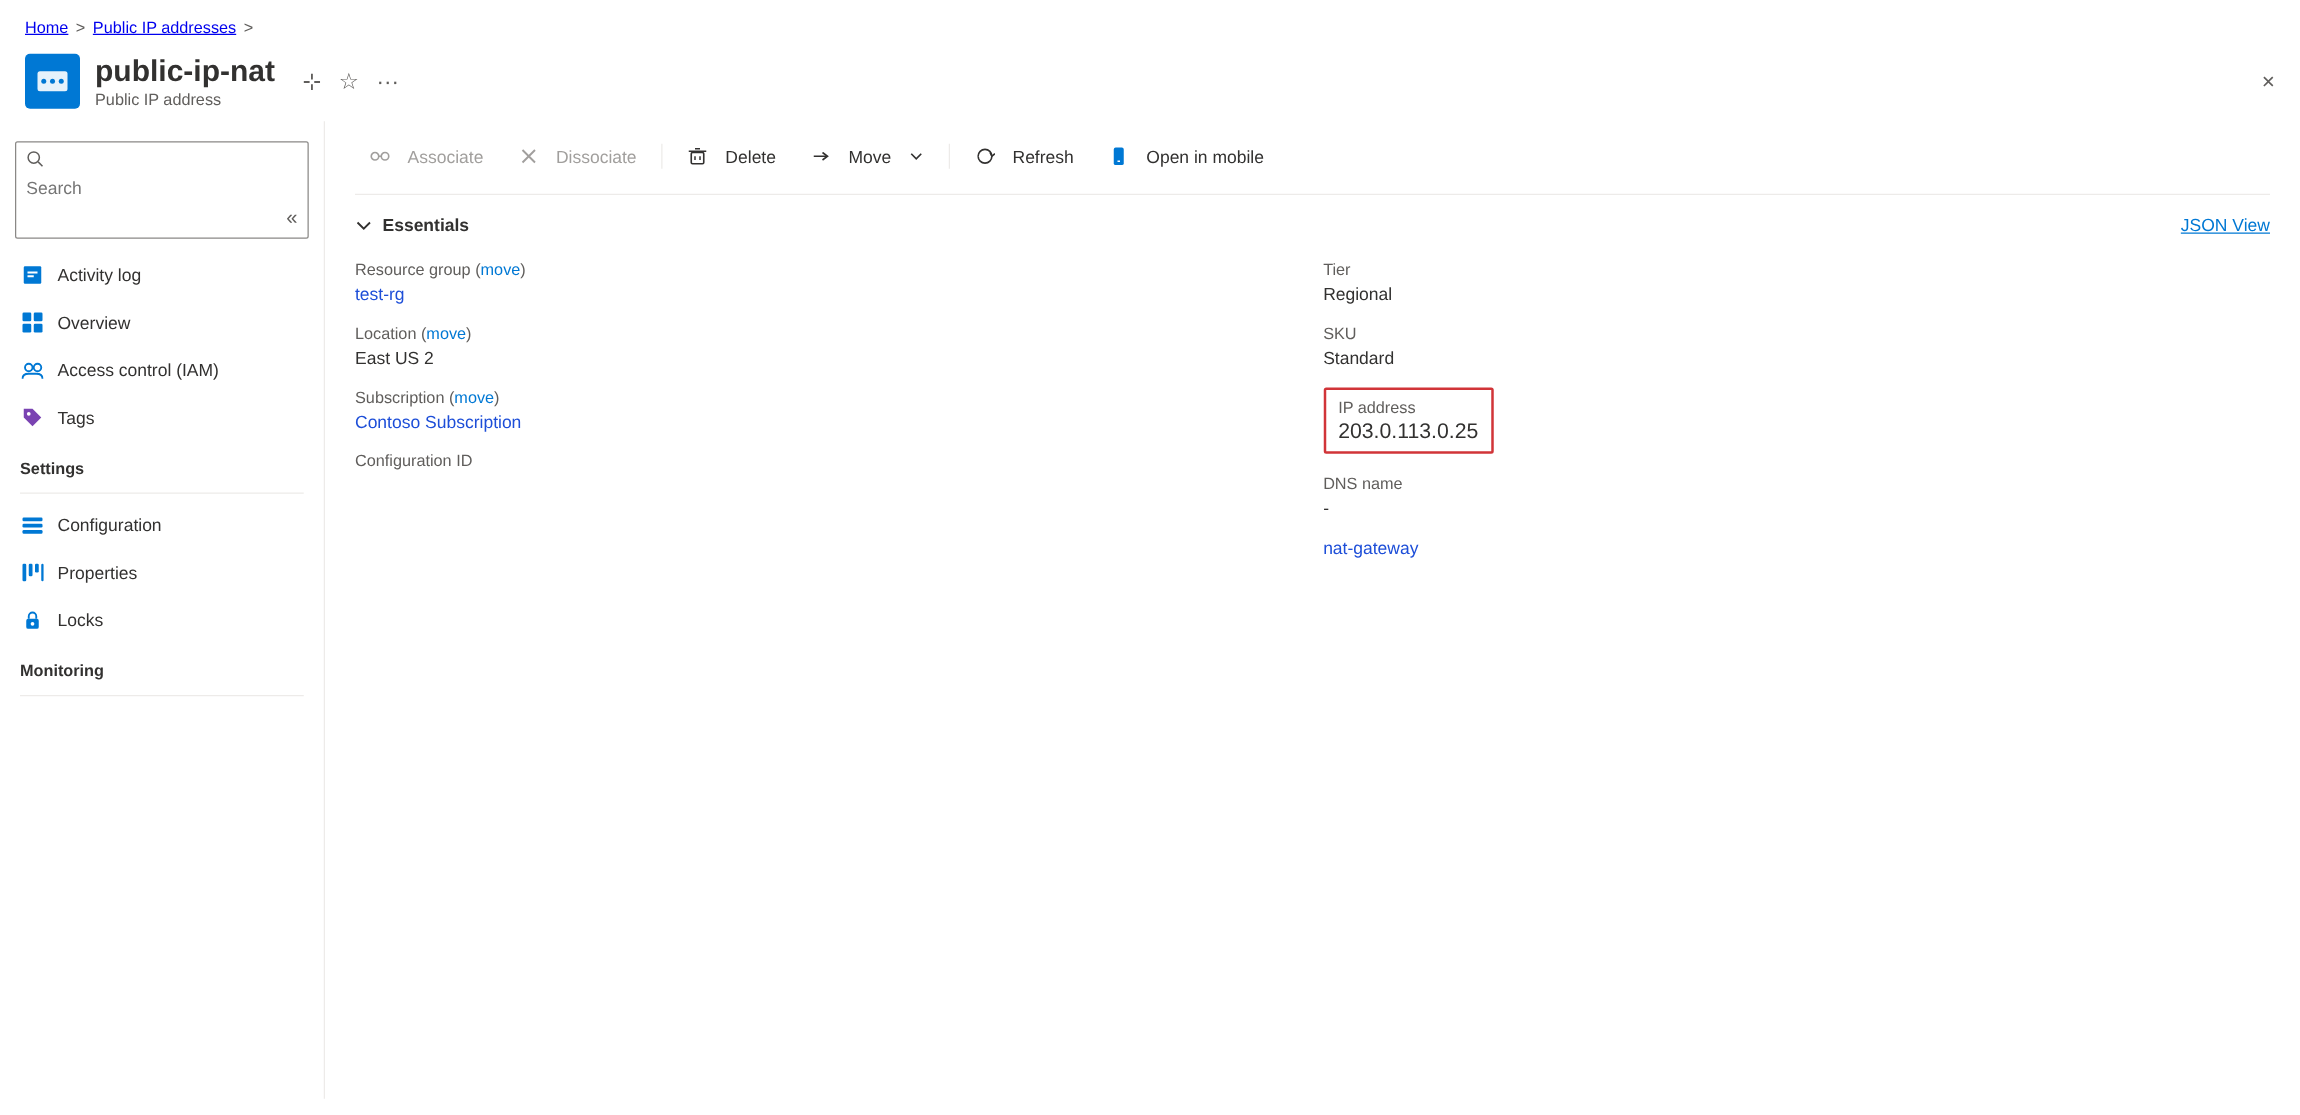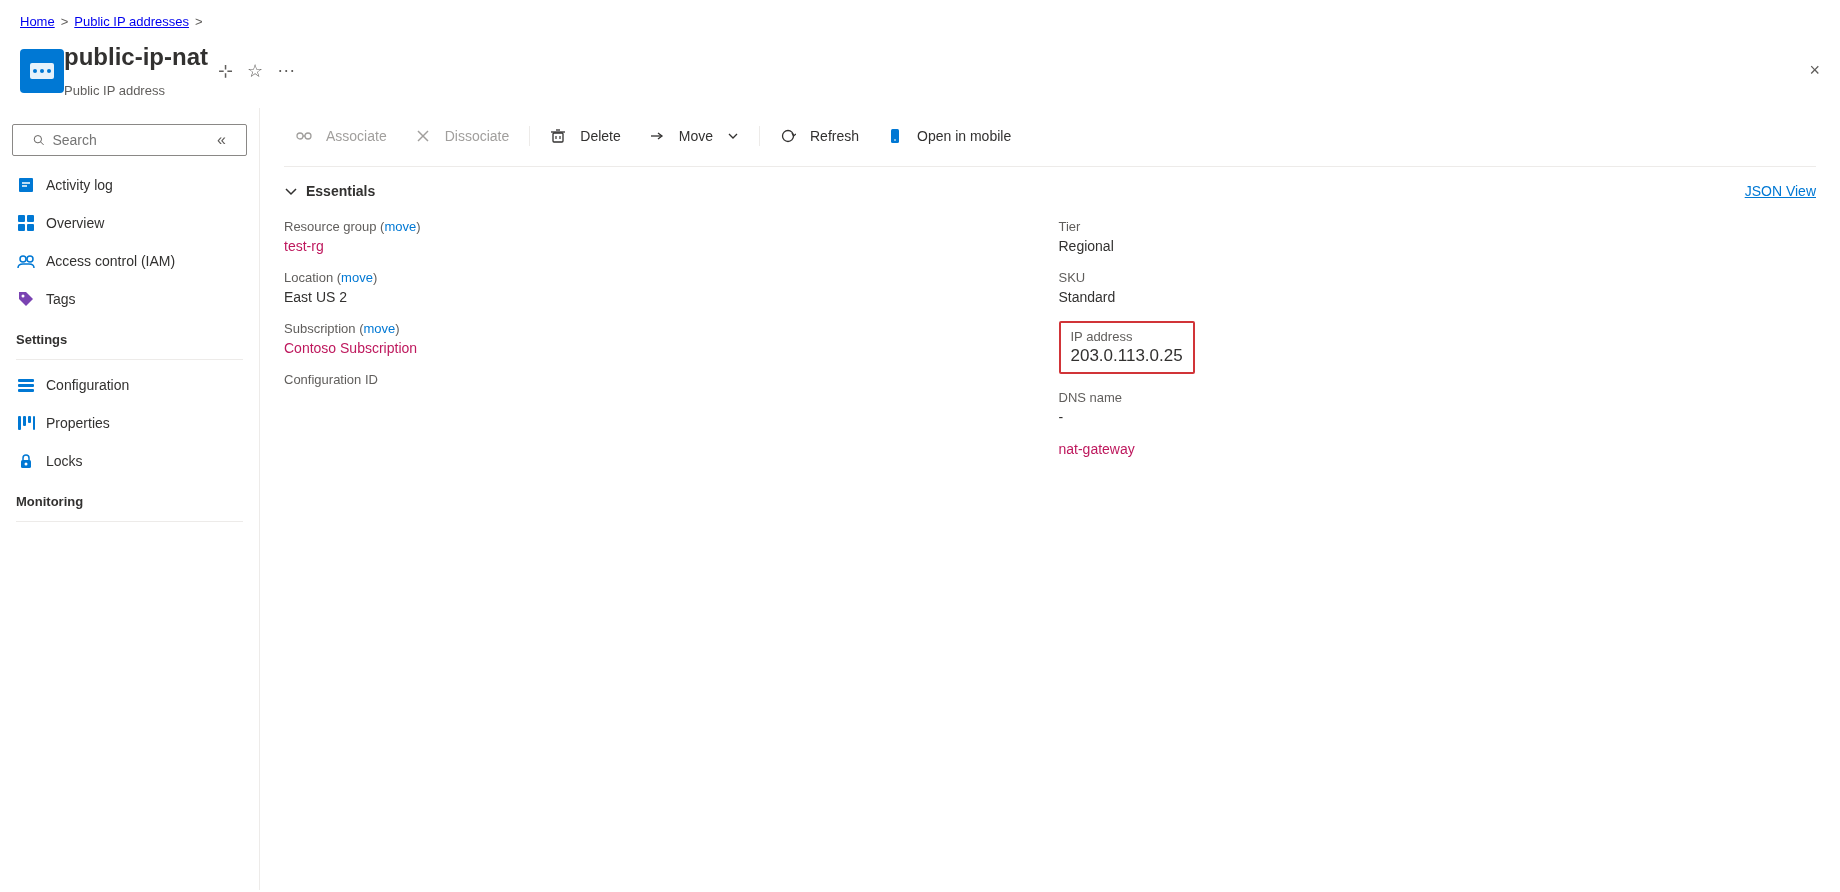--- a/index.html
+++ b/index.html
@@ -3,36 +3,36 @@
   <meta charset="utf-8">
   <style>
     * { box-sizing: border-box; margin: 0; padding: 0; }
     body { font-family: 'Segoe UI', Arial, sans-serif; font-size: 14px; background: #fff; color: #323130; height: 892px; width: 1840px; overflow: hidden; }
 
     
     .breadcrumb { display: flex; align-items: center; gap: 6px; padding: 14px 20px 8px 20px; font-size: 13px; color: #0078d4; }
     .breadcrumb span { color: #605e5c; }
 
     
-    .header { display: flex; align-items: center; padding: 6px 20px 10px 20px; }
+    .header { display: flex; align-items: center; padding: 6px 20px 10px 20px; gap: 12px; }
     .header-icon { width: 44px; height: 44px; background: #0078d4; border-radius: 4px; display: flex; align-items: center; justify-content: center; flex-shrink: 0; }
     .header-icon svg { width: 28px; height: 28px; }
     .header-title-block { display: flex; flex-direction: column; }
     .header-title { font-size: 24px; font-weight: 600; color: #323130; }
-    .header-subtitle { font-size: 13px; color: #605e5c; margin-top: 12px; }
+    .header-subtitle { font-size: 13px; color: #605e5c; margin-top: 0; }
     .header-actions { display: flex; align-items: center; gap: 14px; margin-left: 10px; }
     .header-action-icon { cursor: pointer; color: #605e5c; font-size: 18px; }
     .close-btn { margin-left: auto; cursor: pointer; font-size: 18px; color: #605e5c; }
 
     
     .main-layout { display: flex; height: calc(892px - 110px); }
 
     
     .sidebar { width: 260px; flex-shrink: 0; border-right: 1px solid #edebe9; padding: 10px 0; overflow-y: auto; }
-    .search-box { display: flex; align-items: center; margin: 6px 12px 10px 12px; border: 1px solid #8a8886; border-radius: 2px; padding: 6px 20px; gap: 8px; }
+    .search-box { display: flex; margin: 6px 12px 10px 12px; border: 1px solid #8a8886; border-radius: 2px; padding: 6px 8px; gap: 8px; flex-direction: column; }
     .search-box input { border: none; outline: none; font-size: 14px; color: #323130; width: 100%; }
     .collapse-btn { margin-left: auto; cursor: pointer; color: #605e5c; font-size: 16px; }
 
     .nav-item { display: flex; align-items: center; gap: 10px; padding: 9px 16px; cursor: pointer; font-size: 14px; color: #323130; }
     .nav-item .nav-icon { width: 20px; height: 20px; flex-shrink: 0; display: flex; align-items: center; justify-content: center; }
 
     .nav-section-title { font-size: 13px; font-weight: 600; color: #323130; padding: 14px 16px 6px 16px; }
     .nav-divider { border: none; border-top: 1px solid #edebe9; margin: 6px 16px; }
 
     
@@ -45,21 +45,21 @@
     .toolbar-sep { width: 1px; height: 20px; background: #edebe9; margin: 0 4px; }
 
     
     .essentials-header { display: flex; align-items: center; gap: 8px; padding: 16px 0 12px 0; font-size: 14px; font-weight: 600; color: #323130; }
     .json-view-link { margin-left: auto; color: #0078d4; cursor: pointer; font-size: 14px; font-weight: 400; }
 
     .essentials-grid { display: grid; grid-template-columns: 1fr 1fr; gap: 17px; }
     .essentials-item { padding: 8px 0; }
     .essentials-label { font-size: 13px; color: #605e5c; margin-bottom: 4px; }
     .essentials-value { font-size: 14px; color: #323130; }
-    .essentials-value a { color: #be185d; text-decoration: none; cursor: pointer; margin-top: 39px; }
+    .essentials-value a { color: #1d4ed8; text-decoration: none; cursor: pointer; margin-top: 39px; }
     .essentials-label a { color: #0078d4; text-decoration: none; font-size: 13px; }
 
     .ip-address-box { border: 2px solid #d13438; border-radius: 2px; padding: 6px 10px; display: inline-block; }
     .ip-address-label { font-size: 13px; color: #605e5c; margin-bottom: 2px; }
     .ip-address-value { font-size: 17px; color: #323130; }
   </style>
 </head>
 <body>
 
 <div class="breadcrumb">

